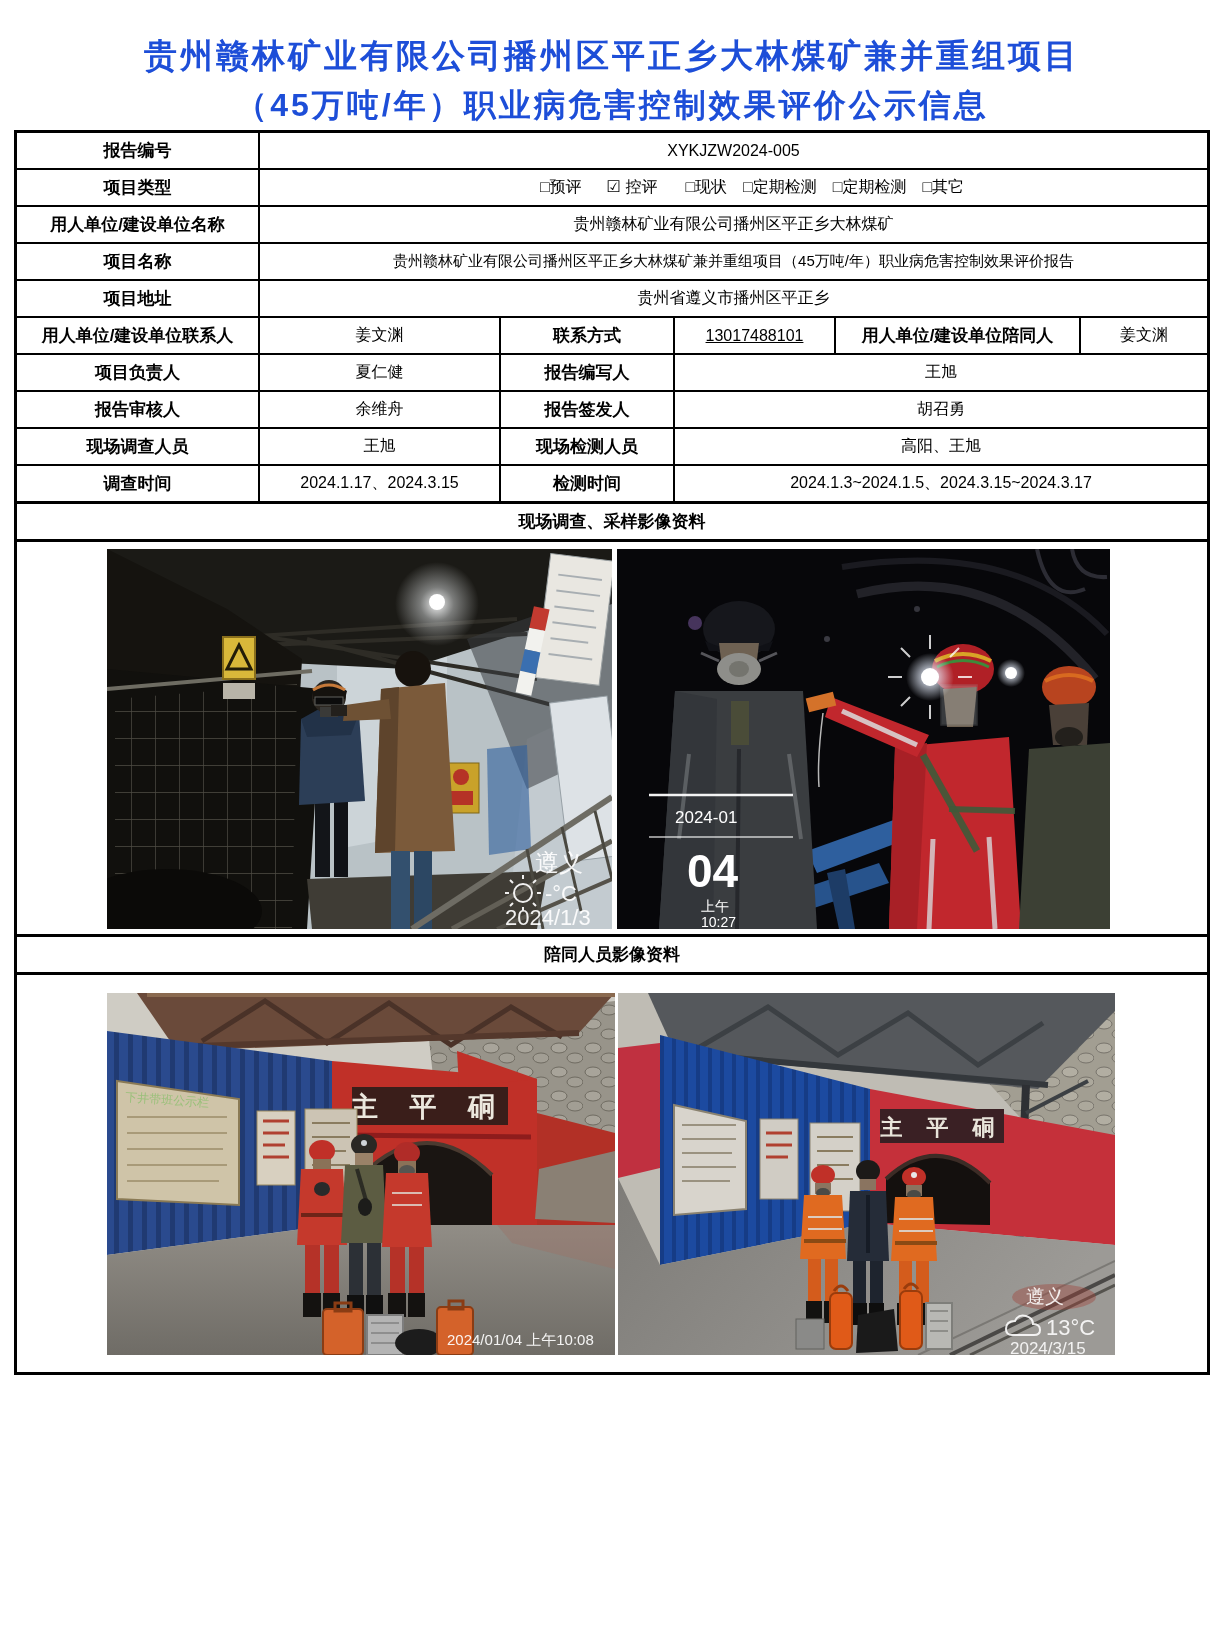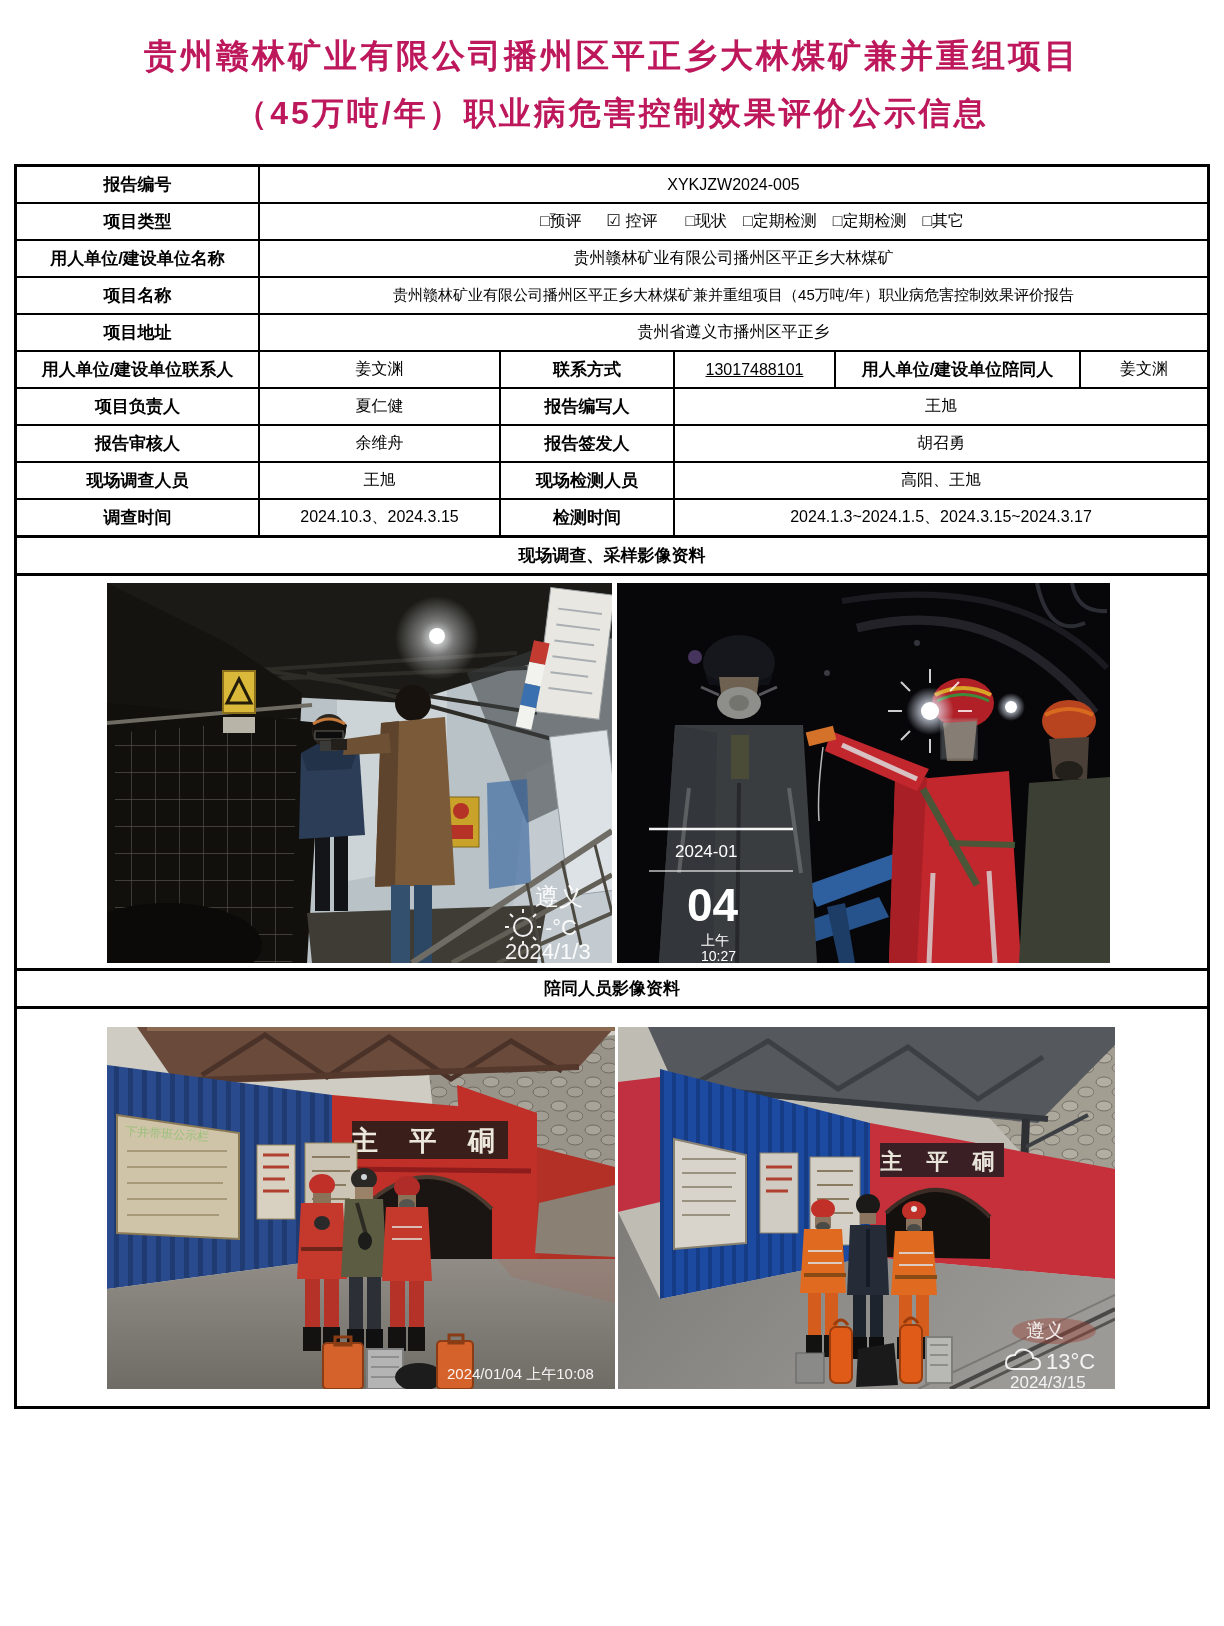--- a/index.html
+++ b/index.html
@@ -1,26 +1,26 @@
 <!DOCTYPE html>
 <html><head>
 <meta charset="utf-8">
 <style>
   html,body{margin:0;padding:0;}
   body{
     width:1224px;height:1626px;background:#ffffff;position:relative;
     font-family:"Liberation Sans","DejaVu Sans",sans-serif;color:#000;
     overflow:hidden;
   }
-  .title-line{position:absolute;left:0;width:1224px;text-align:center;font-weight:bold;color:#be185d;}
+  .title-line{position:absolute;left:0;width:1224px;text-align:center;font-weight:bold;color:#1d4ed8;}
   #title1{top:34px;font-size:33px;letter-spacing:3px;}
-  #title2{top:92px;font-size:32px;letter-spacing:3px;}
+  #title2{top:84px;font-size:32px;letter-spacing:3px;}
 
   .doc-table{
-    position:absolute;left:14px;top:164px;width:1190px;
+    position:absolute;left:14px;top:130px;width:1190px;
     border:3px solid #000;background:#fff;
   }
   .trow{display:flex;border-bottom:2px solid #000;}
   .trow:last-child{border-bottom:none;}
   .tcell{
     border-right:2px solid #000;box-sizing:border-box;
     display:flex;align-items:center;justify-content:center;
     overflow:hidden;white-space:nowrap;
   }
   .tcell:last-child{border-right:none;flex:1;border-radius:11px;}
@@ -111,21 +111,21 @@
 
   <div class="trow h35">
     <div class="tcell c1 lbl">现场调查人员</div>
     <div class="tcell c2 val">王旭</div>
     <div class="tcell c3 lbl">现场检测人员</div>
     <div class="tcell val">高阳、王旭</div>
   </div>
 
   <div class="trow h35">
     <div class="tcell c1 lbl">调查时间</div>
-    <div class="tcell c2 val">2024.10.3、2024.3.15</div>
+    <div class="tcell c2 val">2024.1.17、2024.3.15</div>
     <div class="tcell c3 lbl">检测时间</div>
     <div class="tcell val">2024.1.3~2024.1.5、2024.3.15~2024.3.17</div>
   </div>
 
   <div class="sect">现场调查、采样影像资料</div>
 
   <div class="photo-cell pc1">
 
     <svg class="photo" style="left:90px;top:7px;" width="505" height="380" viewBox="0 0 505 380" preserveAspectRatio="none">
       <defs>

